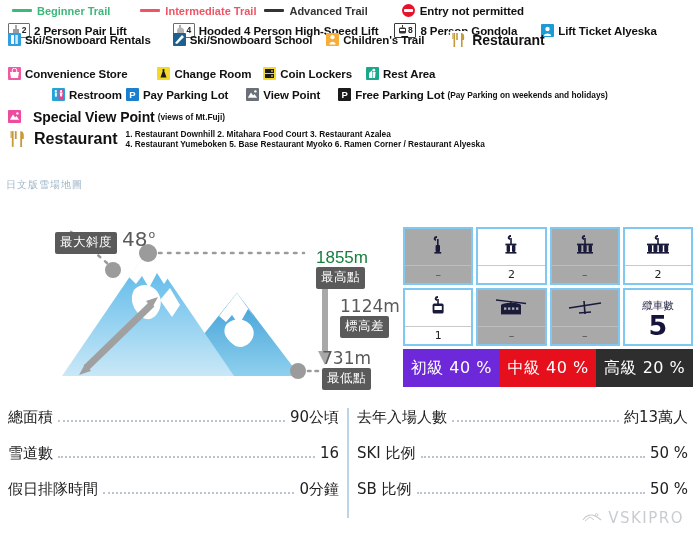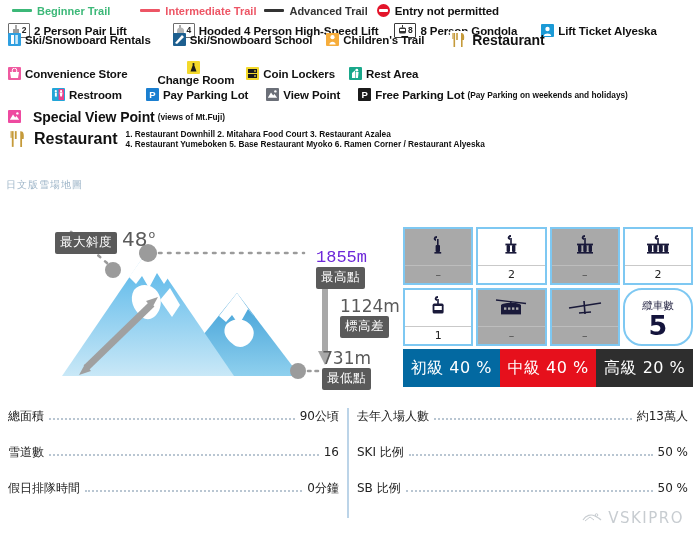--- a/index.html
+++ b/index.html
@@ -4,21 +4,21 @@
 <style>
   html,body{margin:0;padding:0;}
   body{
     width:696px;height:535px;background:#ffffff;
     font-family:"Liberation Sans","DejaVu Sans",sans-serif;
     color:#111;overflow:hidden;position:relative;
   }
 
   
   .legend{position:absolute;left:0;top:0;width:696px;height:160px;}
-  .lg-row{display:flex;align-items:center;height:19px;white-space:nowrap;}
+  .lg-row{display:flex;height:19px;white-space:nowrap;}
   .lg-item{display:flex;align-items:center;white-space:nowrap;}
   .lg-label{font-size:11.5px;font-weight:bold;color:#111;letter-spacing:-0.1px;}
   .lg-label.big{font-size:14px;}
   .lg-sub{font-size:8.3px;font-weight:bold;color:#111;margin-left:3px;}
 
   
   .trailline{display:inline-block;width:20px;height:3px;border-radius:1px;margin-right:5px;}
   .lbl-trail{font-size:11px;font-weight:bold;}
 
   
@@ -64,59 +64,59 @@
   .lbl-slope{position:absolute;left:55px;top:22px;}
   .lbl-slope .deg{font-size:20px;color:#5a5a5a;position:relative;margin-left:5px;
     font-family:"DejaVu Sans","Liberation Sans",sans-serif;}
   .lbl-slope .deg sup{font-size:11px;position:absolute;top:-5px;right:-9px;}
 
   .lbl-longest{position:absolute;left:0px;top:98px;}
   .lbl-longest .v{font-size:20px;color:#5a5a5a;display:block;margin-top:2px;
     font-family:"DejaVu Sans","Liberation Sans",sans-serif;}
 
   .lbl-high{position:absolute;left:316px;top:44px;text-align:left;}
-  .lbl-high .v{font-size:17px;color:#6d28d9;display:block;line-height:1.05;
-    font-family:Liberation Mono, monospace;}
+  .lbl-high .v{font-size:17px;color:#15803d;display:block;line-height:1.05;
+    font-family:Liberation Sans, sans-serif;}
   .lbl-diff{position:absolute;left:340px;top:92px;}
   .lbl-diff .v{font-size:17px;color:#5a5a5a;display:block;line-height:1.1;
     font-family:"DejaVu Sans","Liberation Sans",sans-serif;}
   .lbl-low{position:absolute;left:322px;top:145px;}
   .lbl-low .v{font-size:17px;color:#5a5a5a;display:block;line-height:1.05;
     font-family:"DejaVu Sans","Liberation Sans",sans-serif;}
 
   
   .grid-wrap{position:absolute;left:403px;top:227px;width:290px;}
   .lift-grid{display:grid;grid-template-columns:repeat(4,1fr);gap:3px;}
   .cell{border:2px solid #7ec8f2;background:#fff;height:58px;
         display:flex;flex-direction:column;box-sizing:border-box;}
   .cell.off{background:#a9a9a9;border-color:#7ec8f2;}
   .cell .ic{flex:1;display:flex;align-items:center;justify-content:center;}
   .cell .ct{height:17px;line-height:17px;text-align:center;font-size:11px;color:#222;
             border-top:1px solid #c9c9c9;
             font-family:"DejaVu Sans","Liberation Sans",sans-serif;}
   .cell.off .ct{color:#4a4a4a;border-top:1px solid #bdbdbd;}
-  .cell.total{align-items:center;justify-content:center;flex-direction:column;border-radius:19px;}
+  .cell.total{align-items:center;justify-content:center;flex-direction:column;}
   .cell.total .tl{font-size:10.5px;color:#1a1a3a;margin-top:4px;
       font-family:"DejaVu Sans","Liberation Sans",sans-serif;}
   .cell.total .tv{font-size:27px;font-weight:bold;color:#14143c;line-height:0.95;
       font-family:"DejaVu Sans","Liberation Sans",sans-serif;}
 
   .diff-bar{display:flex;margin-top:3px;height:38px;}
   .diff-seg{flex:1;display:flex;align-items:center;justify-content:center;
     color:#fff;font-size:16px;letter-spacing:0.5px;
     font-family:"DejaVu Sans","Liberation Sans",sans-serif;}
-  .seg-beg{background:#0369a1;}
+  .seg-beg{background:#6d28d9;}
   .seg-int{background:#e6101c;}
   .seg-adv{background:#2e2e2e;}
 
   
   .stats{position:absolute;left:0;top:408px;width:696px;height:110px;display:flex;}
   .stats-col{flex:1;padding:0 8px;box-sizing:border-box;}
   .stats-col.right{border-left:2px solid #bcd4e8;}
-  .st-row{display:flex;align-items:baseline;height:36px;font-size:12px;color:#222;
+  .st-row{display:flex;align-items:baseline;height:36px;font-size:15px;color:#222;
      font-family:"DejaVu Sans","Liberation Sans",sans-serif;}
   .st-k{white-space:nowrap;}
   .st-dots{flex:1;border-bottom:2px dotted #b9c6d2;margin:0 5px 5px 5px;height:1px;}
   .st-v{white-space:nowrap;}
 
   
   .wm{position:absolute;right:12px;bottom:8px;display:flex;align-items:center;gap:5px;
       opacity:.55;}
   .wm-txt{font-size:15px;color:#9aa3ab;letter-spacing:1.5px;
       font-family:"DejaVu Sans","Liberation Sans",sans-serif;}
@@ -128,21 +128,21 @@
 
   <div class="lg-row" style="position:absolute;left:12px;top:1px;">
     <span class="lg-item" style="margin-right:30px;">
       <span class="trailline" style="background:#3cb878;"></span>
       <span class="lbl-trail" style="color:#3cb878;">Beginner Trail</span>
     </span>
     <span class="lg-item" style="margin-right:8px;">
       <span class="trailline" style="background:#ed5565;"></span>
       <span class="lbl-trail" style="color:#ed5565;">Intermediate Trail</span>
     </span>
-    <span class="lg-item" style="margin-right:9px;">
+    <span class="lg-item" style="margin-right:34px;">
       <span class="trailline" style="background:#333;"></span>
       <span class="lbl-trail" style="color:#333;">Advanced Trail</span>
     </span>
     <span class="lg-item">
       <span class="noentry"></span>
       <span class="lg-label">Entry not permitted</span>
     </span>
   </div>
 
   <div class="lg-row" style="position:absolute;left:8px;top:21px;">
@@ -231,21 +231,21 @@
   <div class="lg-row" style="position:absolute;left:8px;top:64px;">
     <span class="lg-item" style="margin-right:30px;">
       <span class="mi mi-conv">
         <svg width="11" height="11" viewBox="0 0 11 11">
             <path d="M1 4 L10 4 L9 10 L2 10 Z" fill="#fff"></path>
             <path d="M3.3 4 L3.3 2.3 A2.2 2.2 0 0 1 7.7 2.3 L7.7 4" stroke="#fff" stroke-width="1" fill="none"></path>
           </svg>
       </span>
       <span class="lg-label">Convenience Store</span>
     </span>
-    <span class="lg-item" style="margin-right:12px;flex-direction:column;">
+    <span class="lg-item" style="margin-right:12px;">
       <span class="mi mi-change">
         <svg width="11" height="11" viewBox="0 0 11 11">
             <path d="M5.5 1 L8.5 9.5 L2.5 9.5 Z" fill="#1a1a1a"></path>
             <circle cx="5.5" cy="2" r="1.1" fill="#1a1a1a"></circle>
           </svg>
       </span>
       <span class="lg-label">Change Room</span>
     </span>
     <span class="lg-item" style="margin-right:14px;">
       <span class="mi mi-locker">
@@ -264,21 +264,21 @@
             <path d="M2 10 L2 5 L5 2.5 L5 10 Z" fill="#fff"></path>
             <circle cx="6.8" cy="2.2" r="1.4" fill="#fff"></circle>
             <path d="M5.6 4 L8.6 4 L8 10 L5.6 10 Z" fill="#fff"></path>
           </svg>
       </span>
       <span class="lg-label">Rest Area</span>
     </span>
   </div>
 
   <div class="lg-row" style="position:absolute;left:8px;top:85px;">
-    <span class="lg-item" style="margin-right:24px;padding-left:44px;">
+    <span class="lg-item" style="margin-right:4px;padding-left:44px;">
       <span class="mi mi-wc">
         <svg width="11" height="11" viewBox="0 0 11 11">
             <rect width="11" height="11" fill="#23a5d8"></rect>
             <rect x="5.6" y="0" width="5.4" height="11" fill="#e9418c"></rect>
             <circle cx="2.8" cy="2.2" r="1.1" fill="#fff"></circle>
             <rect x="1.9" y="3.6" width="1.9" height="4" fill="#fff"></rect>
             <circle cx="8.1" cy="2.2" r="1.1" fill="#fff"></circle>
             <path d="M6.6 3.6 L9.6 3.6 L8.9 7.6 L7.3 7.6 Z" fill="#fff"></path>
           </svg>
       </span>

